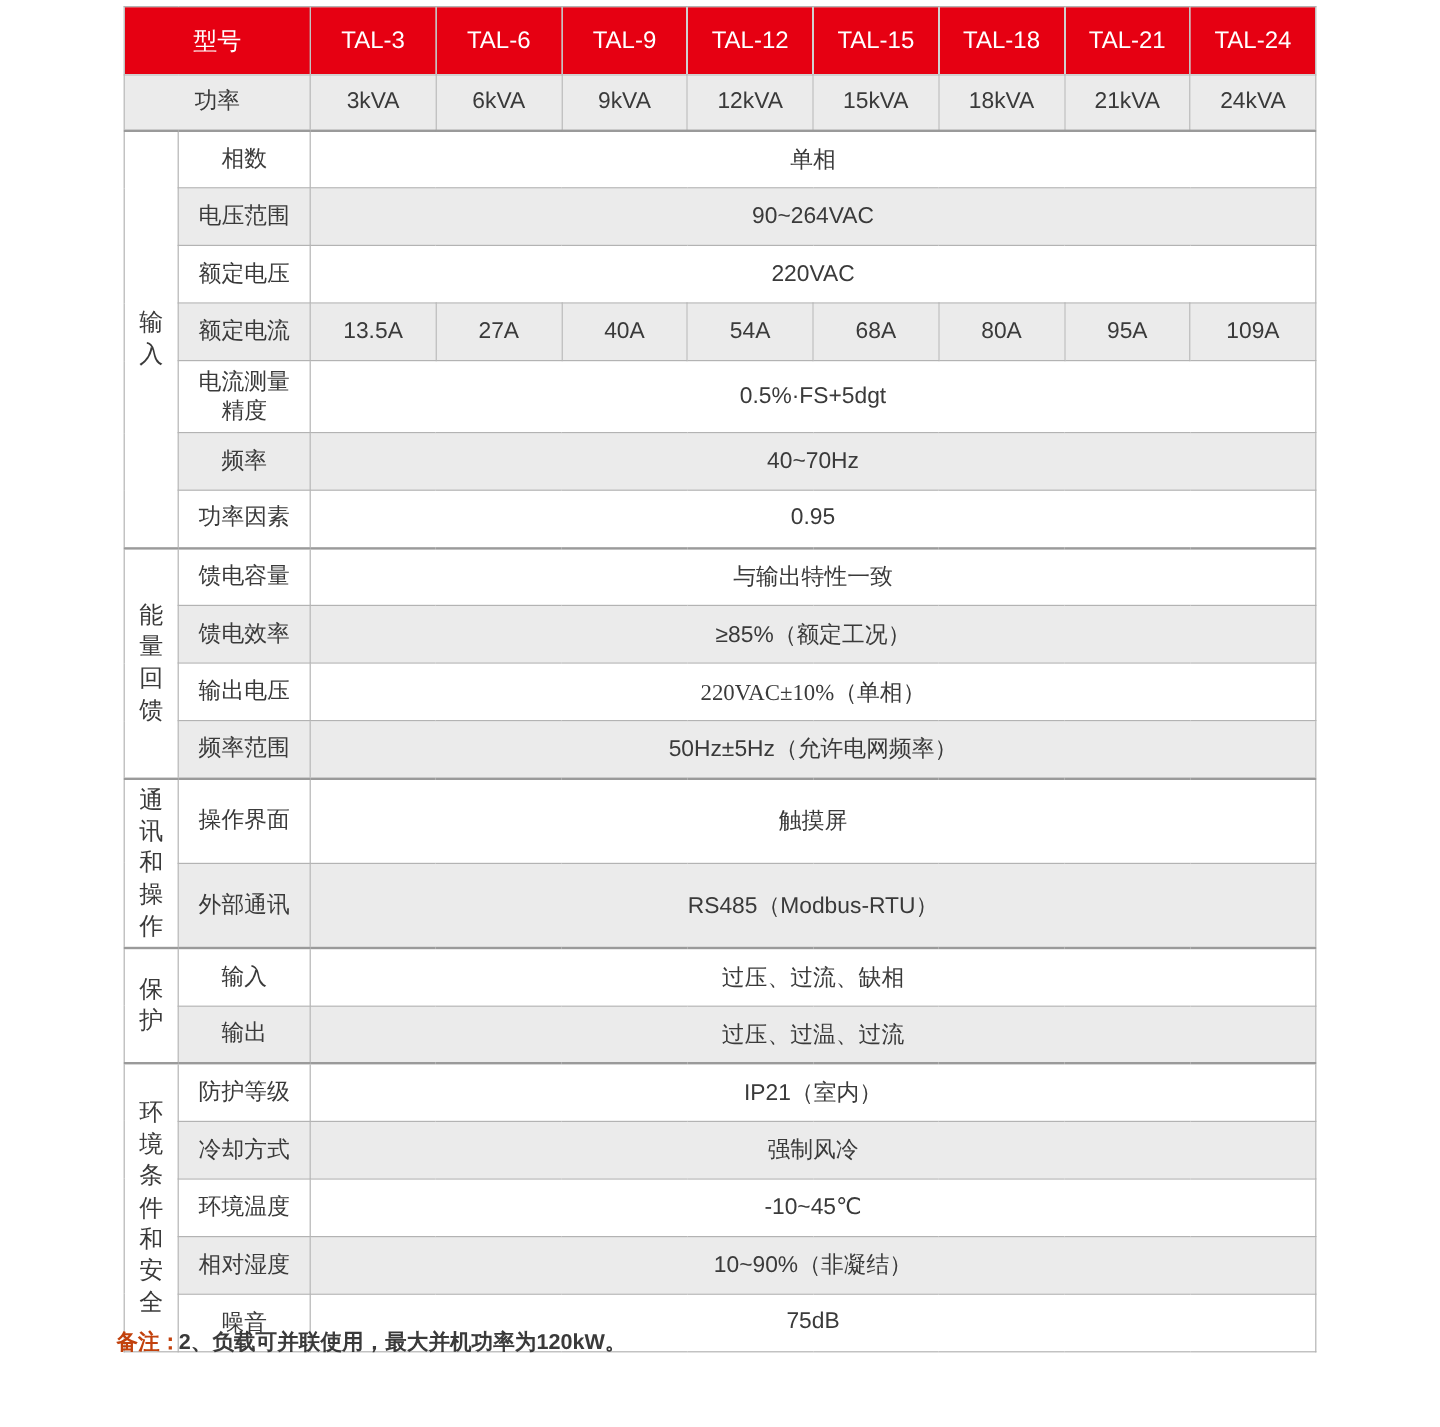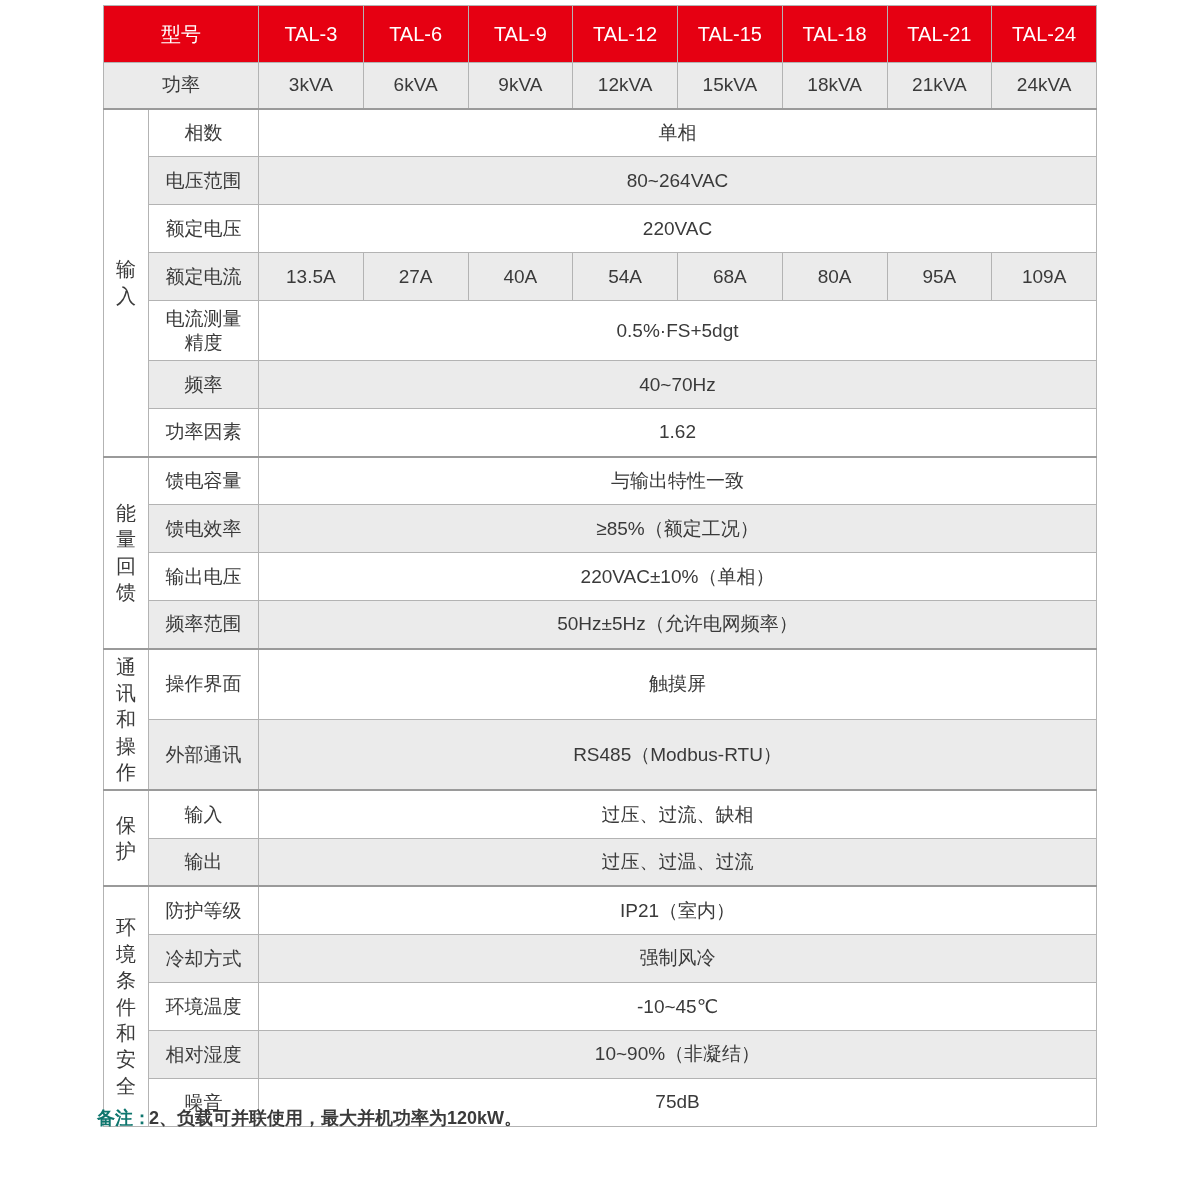--- a/index.html
+++ b/index.html
@@ -53,41 +53,41 @@
     padding: 4px 0;
   }
   .vlabel {
     display: inline-block;
     width: 1.06em;
     word-break: break-all;
     line-height: 1.32;
     text-align: center;
   }
   td.row-label { padding: 0 10px; line-height: 1.25; }
-  td.bold-val { font-weight: 700; }
+  td.bold-val { font-weight: 700; font-family: Liberation Serif, serif; }
   
   tr.sec-start td { border-top: 2px solid #9a9a9a; }
   table.spec { border: 1px solid #9a9a9a; }
   
   .notes {
     position: absolute;
     left: 97px;
     top: 1103px;
     width: 1000px;
     padding-left: 52px;
     font-size: 18px;
     line-height: 30px;
     color: #3a3a3a;
     font-weight: 600;
   }
   .notes-title {
     position: absolute;
     left: 0;
     top: 0;
-    color: #0f766e;
+    color: #c2410c;
     font-weight: 600;
   }
 </style>
 </head>
 <body>
 
 <div class="page">
 
   <table class="spec">
     <colgroup>
@@ -128,21 +128,21 @@
       <td>24kVA</td>
     </tr>
 
     <tr class="r white sec-start">
       <td rowspan="7" class="group-cell"><span class="vlabel">输入</span></td>
       <td class="row-label">相数</td>
       <td colspan="8">单相</td>
     </tr>
     <tr class="r gray">
       <td class="row-label">电压范围</td>
-      <td colspan="8">80~264VAC</td>
+      <td colspan="8">90~264VAC</td>
     </tr>
     <tr class="r white">
       <td class="row-label">额定电压</td>
       <td colspan="8">220VAC</td>
     </tr>
     <tr class="r gray">
       <td class="row-label">额定电流</td>
       <td>13.5A</td>
       <td>27A</td>
       <td>40A</td>
@@ -155,21 +155,21 @@
     <tr class="r-tall white">
       <td class="row-label">电流测量精度</td>
       <td colspan="8">0.5%·FS+5dgt</td>
     </tr>
     <tr class="r gray">
       <td class="row-label">频率</td>
       <td colspan="8">40~70Hz</td>
     </tr>
     <tr class="r white">
       <td class="row-label">功率因素</td>
-      <td colspan="8">1.62</td>
+      <td colspan="8">0.95</td>
     </tr>
 
     <tr class="r white sec-start">
       <td rowspan="4" class="group-cell"><span class="vlabel">能量回馈</span></td>
       <td class="row-label">馈电容量</td>
       <td colspan="8">与输出特性一致</td>
     </tr>
     <tr class="r gray">
       <td class="row-label">馈电效率</td>
       <td colspan="8">≥85%（额定工况）</td>

